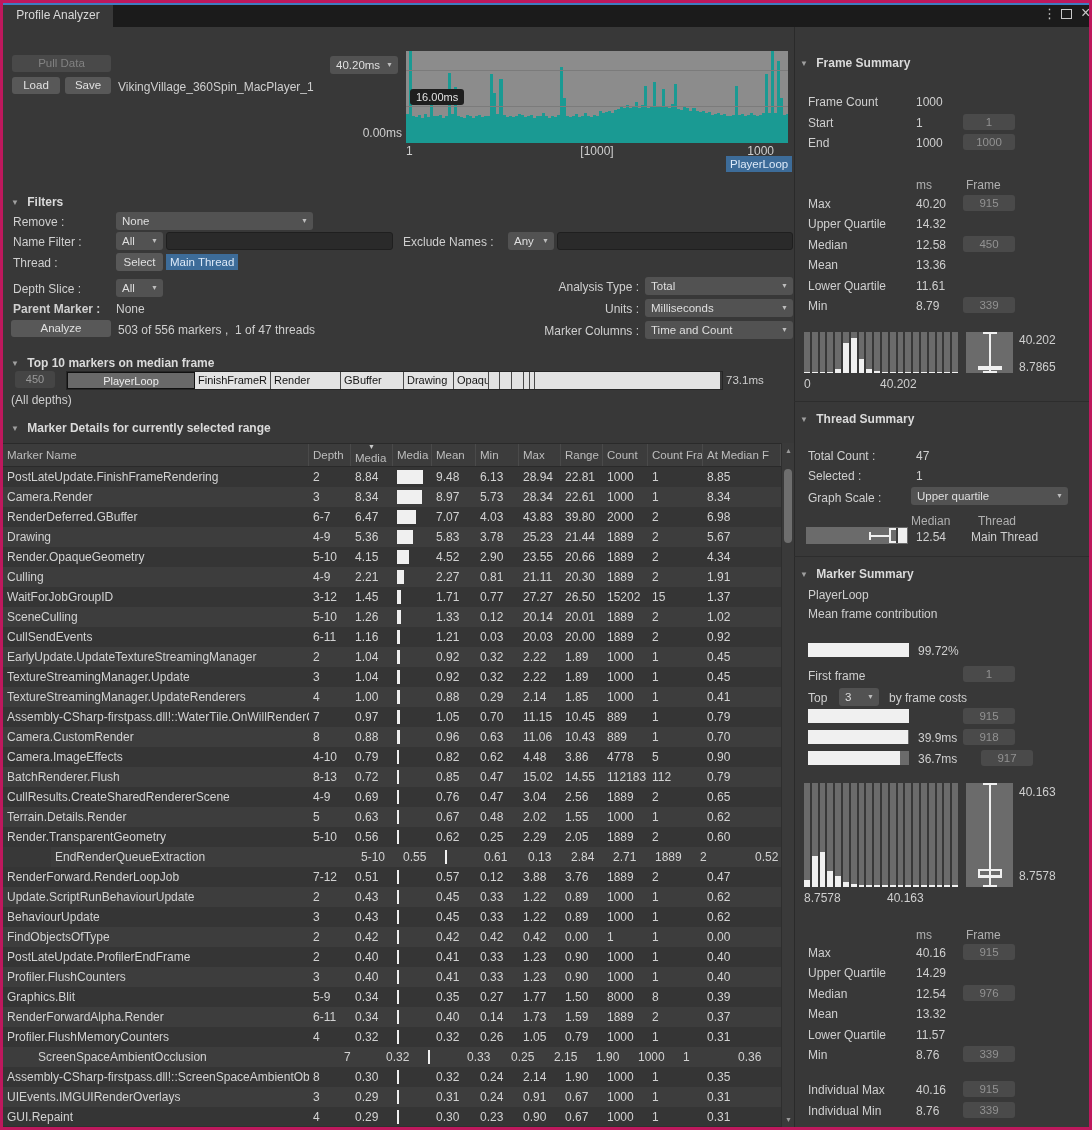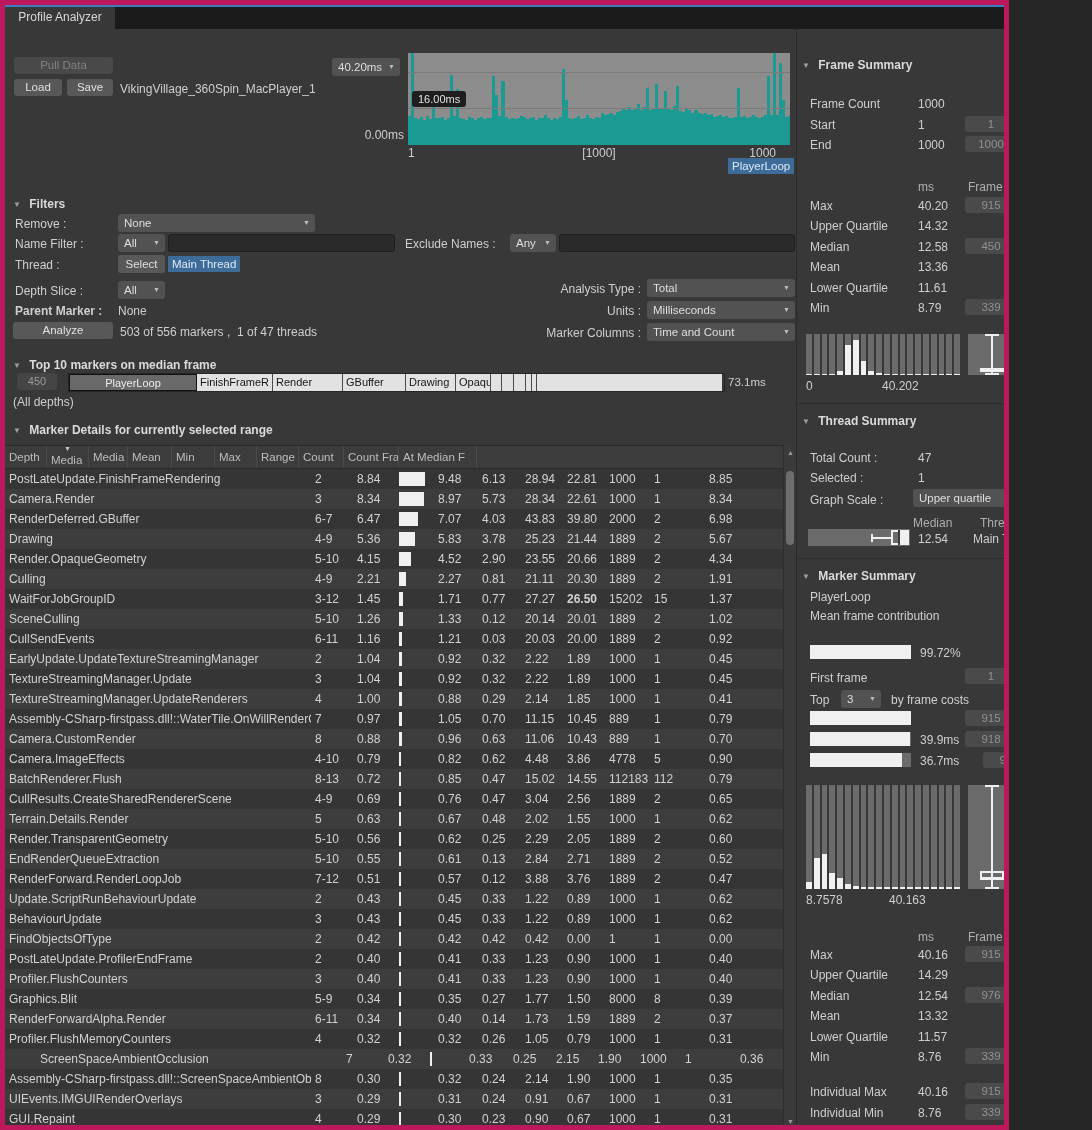--- a/index.html
+++ b/index.html
@@ -1,19 +1,19 @@
 <!DOCTYPE html>
 <html><head>
 <meta charset="utf-8">
 <style>
   html,body { margin:0; padding:0; background:#262626; }
   #root {
-    position:relative; width:1009px; height:1130px; background:#383838;
+    position:relative; width:1092px; height:1130px; background:#383838;
     font-family:"Liberation Sans", sans-serif; font-size:12px; color:#d2d2d2;
-    border:5px solid #be185d; box-sizing:border-box; overflow:hidden;
+    border:3px solid #be185d; box-sizing:border-box; overflow:hidden;
   }
   .abs { position:absolute; }
   .lbl { color:#cfcfcf; white-space:nowrap; }
   .dim-lbl { color:#b0b0b0; }
   .sechead { font-weight:bold; color:#dadada; font-size:12px; white-space:nowrap; }
   .tri { color:#9f9f9f; font-size:8px; vertical-align:1px; margin-right:5px; }
   .btn { background:#585858; border-radius:3px; text-align:center; color:#e0e0e0;
          font-size:11.5px; line-height:17px; height:17px; box-sizing:border-box; }
   .btn.dim { background:#494949; color:#828282; }
   .dd { background:#525252; border-radius:3px; color:#dfdfdf; font-size:11.5px;
@@ -321,20 +321,21 @@
       <div class="seg rest" style="width: 185px; flex: 0 0 185px;"></div>
     </div>
   <span class="abs lbl" style="left:723px; top:371px; font-size:11.5px;">73.1ms</span>
   <span class="abs lbl" style="left:8px; top:390px;">(All depths)</span>
 
   <div class="abs" style="left:8px; top:418px;">
     <span class="tri">▼</span>
     <span class="sechead">Marker Details for currently selected range</span>
   </div>
   <div id="thead">
+      <div class="hcell" style="width: 306px; flex: 0 0 306px;">Marker Name</div>
       <div class="hcell" style="width: 42px; flex: 0 0 42px;">Depth</div>
       <div class="hcell" style="width: 42px; flex: 0 0 42px;">
         <div style="position: absolute; top: -1px; left: 0px; width: 100%; text-align: center; font-size: 7px; color: rgb(200, 200, 200); line-height: 8px;">▼</div>
         <div style="position: absolute; top: 5px; left: 4px; line-height: 18px;">Media</div>
       </div>
       <div class="hcell" style="width: 39px; flex: 0 0 39px;">Media</div>
       <div class="hcell" style="width: 44px; flex: 0 0 44px;">Mean</div>
       <div class="hcell" style="width: 43px; flex: 0 0 43px;">Min</div>
       <div class="hcell" style="width: 42px; flex: 0 0 42px;">Max</div>
       <div class="hcell" style="width: 42px; flex: 0 0 42px;">Range</div>
@@ -436,21 +437,21 @@
       <div class="trow" style="background: rgb(53, 53, 53);">
         <div class="tcell" style="width: 306px; flex: 0 0 306px;">WaitForJobGroupID</div>
         <div class="tcell" style="width: 42px; flex: 0 0 42px;">3-12</div>
         <div class="tcell" style="width: 42px; flex: 0 0 42px;">1.45</div>
         <div class="tcell" style="width: 39px; flex: 0 0 39px;">
           <div class="mbar" style="width: 4.3px;"></div>
         </div>
         <div class="tcell" style="width: 44px; flex: 0 0 44px;">1.71</div>
         <div class="tcell" style="width: 43px; flex: 0 0 43px;">0.77</div>
         <div class="tcell" style="width: 42px; flex: 0 0 42px;">27.27</div>
-        <div class="tcell" style="width: 42px; flex: 0 0 42px; font-weight: bold;">26.50</div>
+        <div class="tcell" style="width: 42px; flex: 0 0 42px;">26.50</div>
         <div class="tcell" style="width: 45px; flex: 0 0 45px;">15202</div>
         <div class="tcell" style="width: 55px; flex: 0 0 55px;">15</div>
         <div class="tcell" style="width: 78px; flex: 0 0 78px;">1.37</div>
       </div>
       <div class="trow" style="background: rgb(61, 61, 61);">
         <div class="tcell" style="width: 306px; flex: 0 0 306px;">SceneCulling</div>
         <div class="tcell" style="width: 42px; flex: 0 0 42px;">5-10</div>
         <div class="tcell" style="width: 42px; flex: 0 0 42px;">1.26</div>
         <div class="tcell" style="width: 39px; flex: 0 0 39px;">
           <div class="mbar" style="width: 3.7px;"></div>
@@ -621,21 +622,21 @@
           <div class="mbar" style="width: 2px;"></div>
         </div>
         <div class="tcell" style="width: 44px; flex: 0 0 44px;">0.62</div>
         <div class="tcell" style="width: 43px; flex: 0 0 43px;">0.25</div>
         <div class="tcell" style="width: 42px; flex: 0 0 42px;">2.29</div>
         <div class="tcell" style="width: 42px; flex: 0 0 42px;">2.05</div>
         <div class="tcell" style="width: 45px; flex: 0 0 45px;">1889</div>
         <div class="tcell" style="width: 55px; flex: 0 0 55px;">2</div>
         <div class="tcell" style="width: 78px; flex: 0 0 78px;">0.60</div>
       </div>
-      <div class="trow" style="background: rgb(61, 61, 61);">
+      <div class="trow" style="background: rgb(61, 61, 61); margin-left: 48px;">
         <div class="tcell" style="width: 306px; flex: 0 0 306px;">EndRenderQueueExtraction</div>
         <div class="tcell" style="width: 42px; flex: 0 0 42px;">5-10</div>
         <div class="tcell" style="width: 42px; flex: 0 0 42px;">0.55</div>
         <div class="tcell" style="width: 39px; flex: 0 0 39px;">
           <div class="mbar" style="width: 2px;"></div>
         </div>
         <div class="tcell" style="width: 44px; flex: 0 0 44px;">0.61</div>
         <div class="tcell" style="width: 43px; flex: 0 0 43px;">0.13</div>
         <div class="tcell" style="width: 42px; flex: 0 0 42px;">2.84</div>
         <div class="tcell" style="width: 42px; flex: 0 0 42px;">2.71</div>

